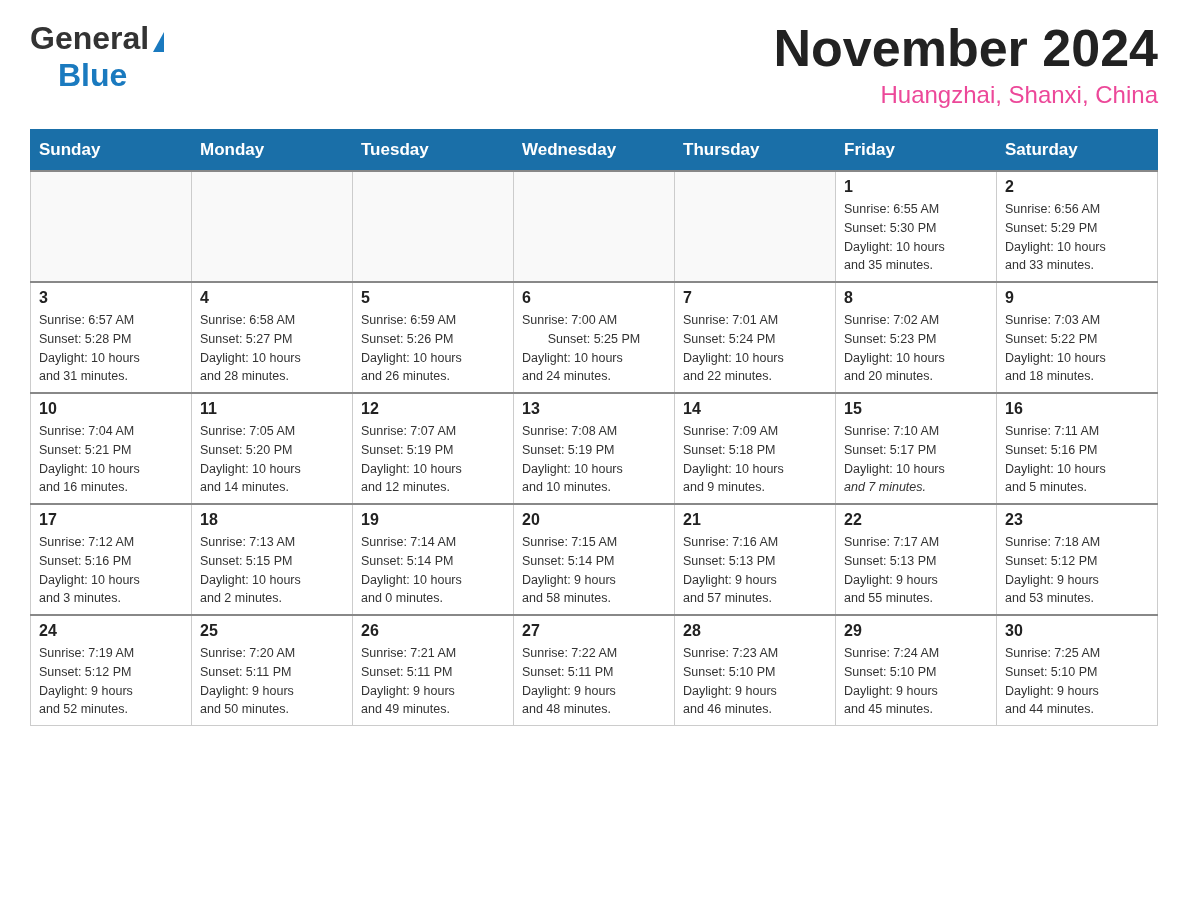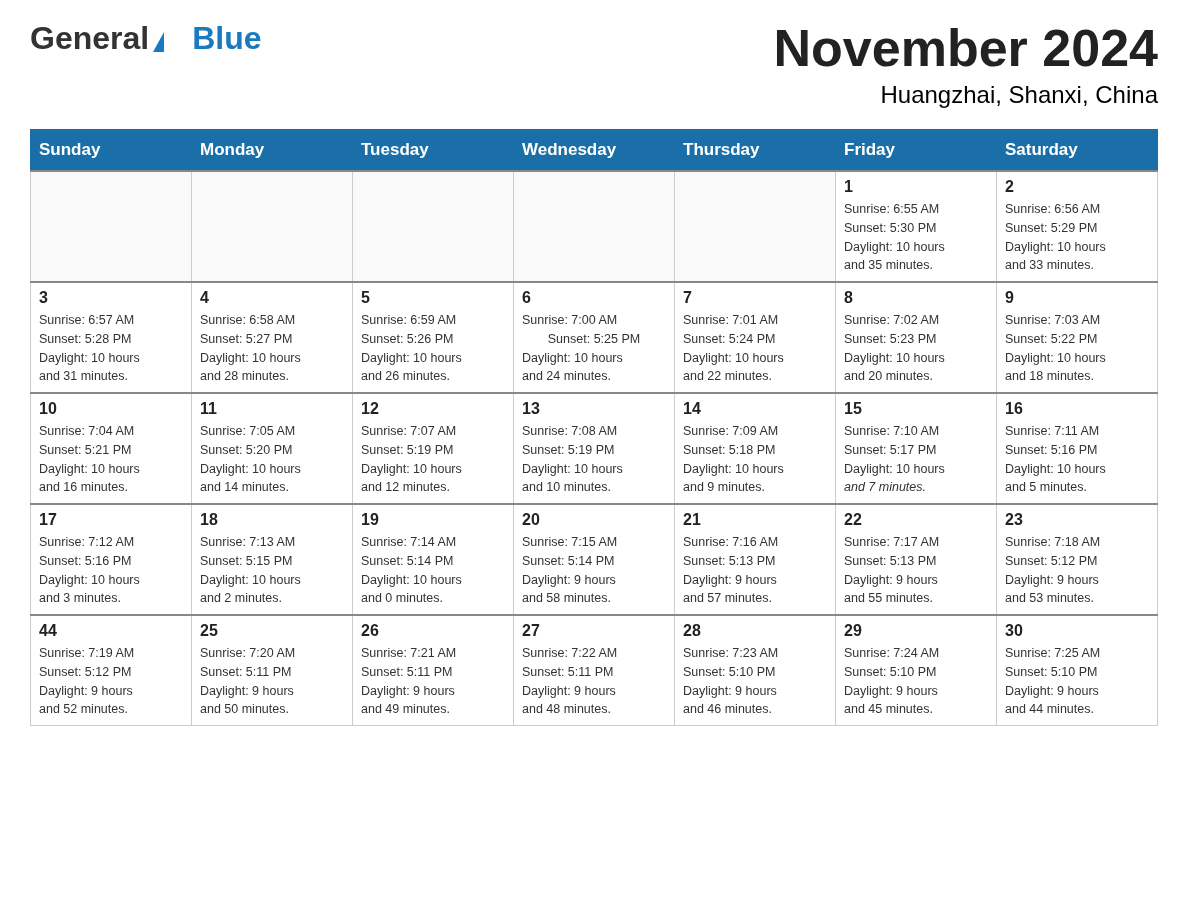--- a/index.html
+++ b/index.html
@@ -12,40 +12,40 @@
       padding: 20px 30px;
     }
     .header {
       display: flex;
       justify-content: space-between;
       align-items: flex-start;
       margin-bottom: 20px;
     }
     .logo {
       display: flex;
-      flex-direction: row;
+      flex-direction: column;
       align-items: flex-start;
     }
     .logo-row {
       display: flex;
       align-items: center;
     }
     .title-block {
       text-align: right;
     }
     .title-block h1 {
       font-size: 52px;
       font-weight: bold;
       color: #222;
       line-height: 1.1;
     }
     .title-block h2 {
       font-size: 24px;
       font-weight: normal;
-      color: #000000;
+      color: #ec4899;
       margin-top: 4px;
     }
     .calendar {
       width: 100%;
       border-collapse: collapse;
       border: 1px solid #aaa;
     }
     .calendar th {
       background-color: #1a6fa8;
       color: #fff;
@@ -330,21 +330,21 @@
           <div class="day-info">
             <span style="display: block;">Sunrise: 7:18 AM</span>
             <span style="display: block;">Sunset: 5:12 PM</span>
             <span style="display: block;">Daylight: 9 hours</span>
             <span style="display: block;">and 53 minutes.</span>
           </div>
         </td>
       </tr>
       <tr class="week-row">
         <td>
-          <span class="day-number">44</span>
+          <span class="day-number">24</span>
           <div class="day-info">
             <span style="display: block;">Sunrise: 7:19 AM</span>
             <span style="display: block;">Sunset: 5:12 PM</span>
             <span style="display: block;">Daylight: 9 hours</span>
             <span style="display: block;">and 52 minutes.</span>
           </div>
         </td>
         <td>
           <span class="day-number">25</span>
           <div class="day-info">

